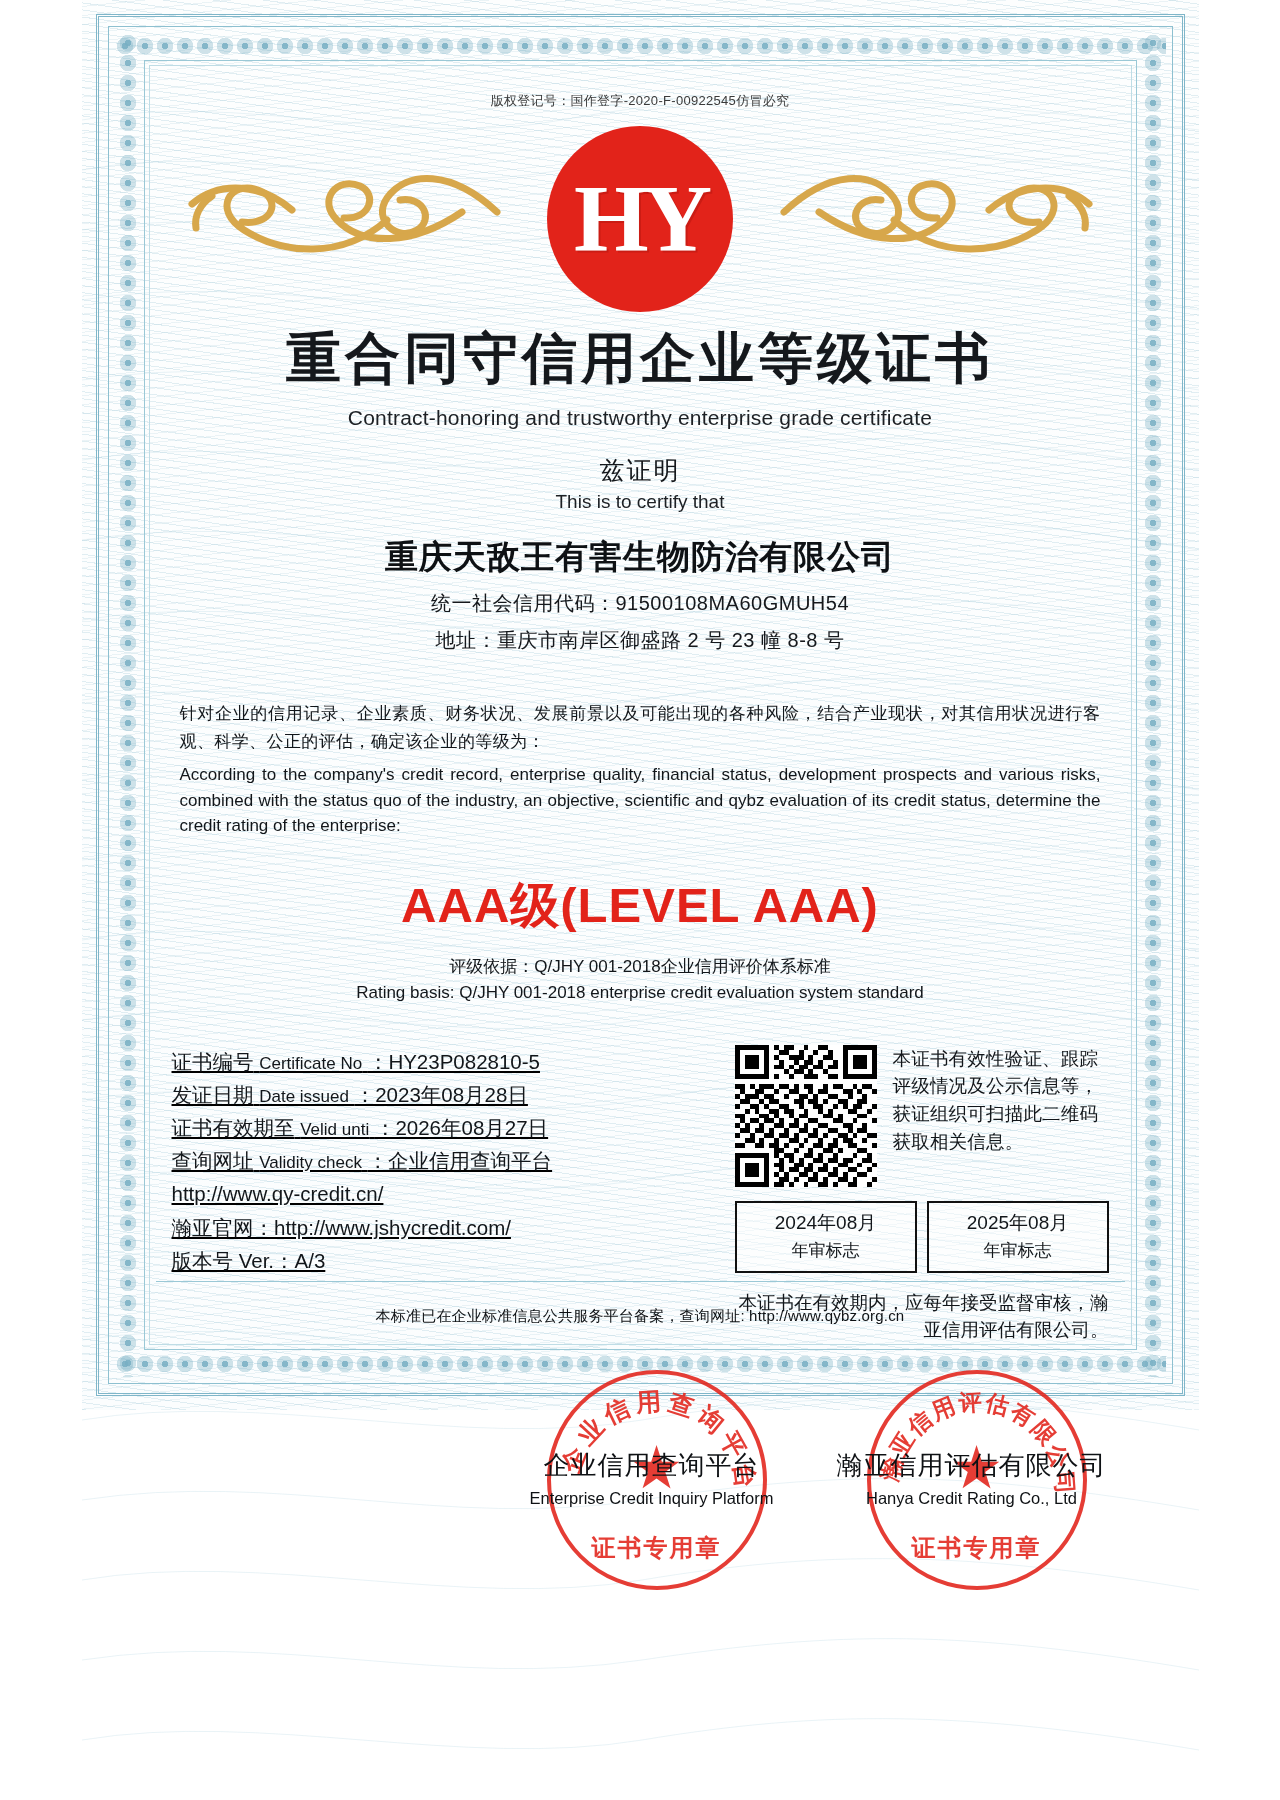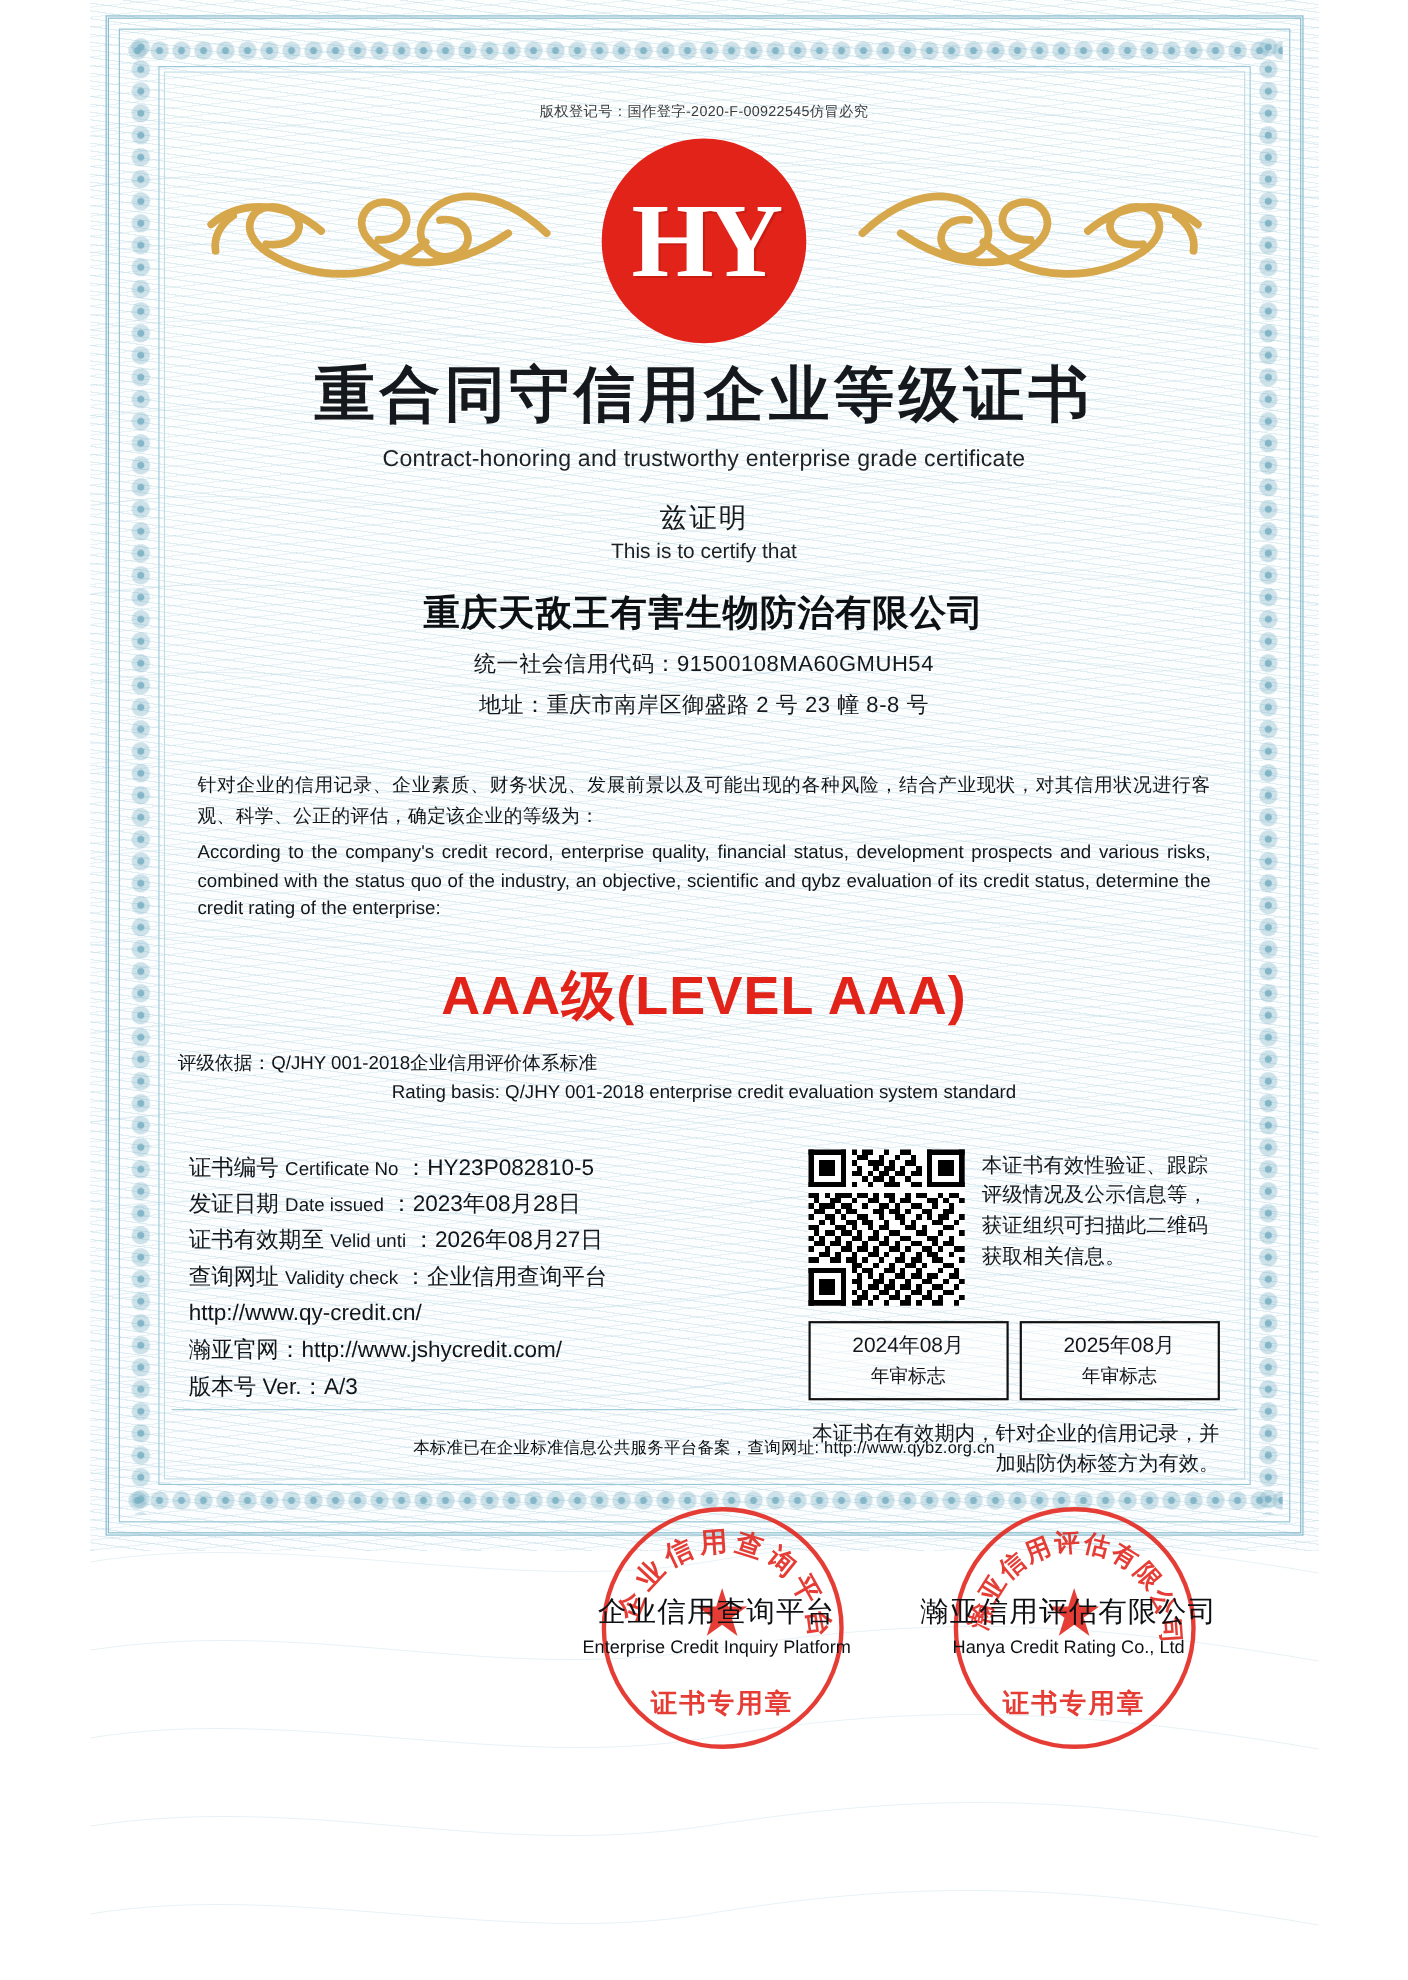--- a/index.html
+++ b/index.html
@@ -207,40 +207,42 @@
 
   .level {
     text-align: center;
     color: #e2231a;
     font-weight: bold;
     font-size: 49px;
     margin-top: 34px;
     letter-spacing: 1px;
   }
   .basis-cn {
+    text-align: center;
     font-size: 17px;
     color: #12161a;
     margin-top: 16px;
   }
   .basis-en {
     text-align: center;
     font-size: 17px;
     color: #12161a;
     margin-top: 5px;
   }
 
   
   .detail-row {
     display: flex;
     margin-top: 42px;
     padding: 0 10px;
   }
   .detail-left {
     width: 545px;
     flex: none;
+    text-decoration: underline;
   }
   .detail-left .line {
     font-size: 20.5px;
     color: #12161a;
     line-height: 1.62;
     white-space: nowrap;
   }
   .detail-left .line .en {
     font-size: 17px;
   }
@@ -715,21 +717,21 @@
           <div class="stamp-box">
             <div class="y">2024年08月</div>
             <div class="t">年审标志</div>
           </div>
           <div class="stamp-box">
             <div class="y">2025年08月</div>
             <div class="t">年审标志</div>
           </div>
         </div>
 
-        <div class="annual-note">本证书在有效期内，针对企业的信用记录，并加贴防伪标签方为有效。</div>
+        <div class="annual-note">本证书在有效期内，应每年接受监督审核，瀚亚信用评估有限公司。</div>
       </div>
     </div>
 
     <div class="seal-row">
       <div class="round-seal left">
         <svg class="arc" viewBox="0 0 212 212">
           <defs>
             <path id="arcL" d="M 26 116 A 80 80 0 0 1 186 116" fill="none"></path>
           </defs>
           <text fill="#e2231a" font-size="25" font-family="Liberation Serif, serif" font-weight="bold" letter-spacing="5">

